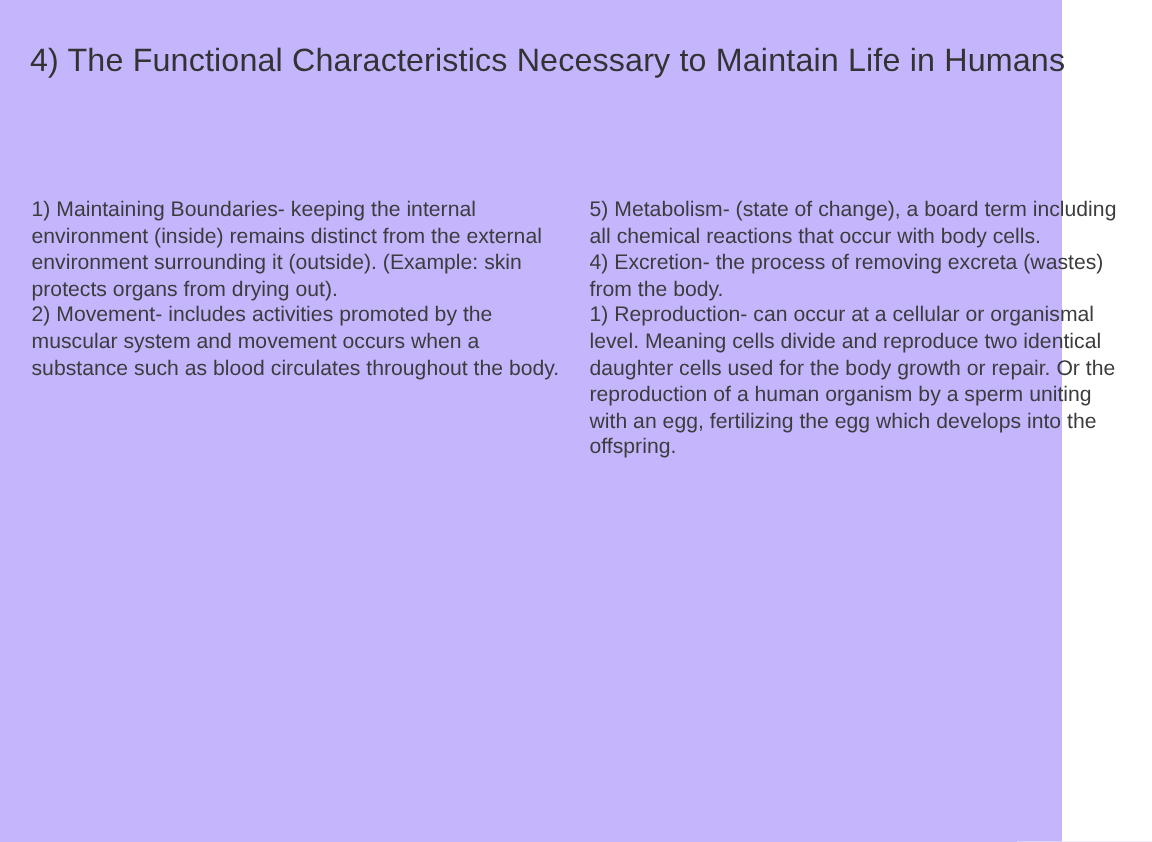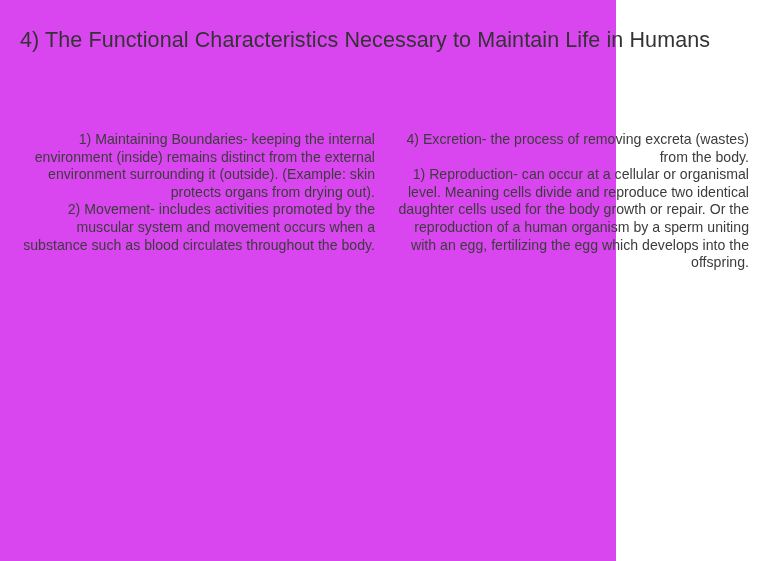--- a/index.html
+++ b/index.html
@@ -9,23 +9,23 @@
   }
   body {
     width: 768px;
     height: 561px;
     overflow: hidden;
     font-family: "Liberation Sans", sans-serif;
     -webkit-font-smoothing: antialiased;
   }
   .slide {
     position: relative;
-    width: 616px;
+    width: 708px;
     height: 561px;
-    background: #d946ef;
+    background: #c4b5fd;
     box-sizing: border-box;
   }
   .slide-title {
     position: absolute;
     left: 20px;
     top: 26px;
     width: 730px;
     font-size: 21.5px;
     line-height: 28px;
     color: #333333;
@@ -52,36 +52,36 @@
     left: 21px;
     width: 354px;
   }
   .col-right {
     left: 393px;
     width: 356px;
   }
   .item {
     margin: 0;
     padding: 0;
-    text-align: right;
   }
 </style>
 </head>
 <body>
 
 <div class="slide">
 
   <div class="slide-title">4) The Functional Characteristics Necessary to Maintain Life in Humans</div>
 
   <div class="body-area">
 
     <div class="col col-left">
       <p class="item">1) Maintaining Boundaries- keeping the internal environment (inside) remains distinct from the external environment surrounding it (outside). (Example: skin protects organs from drying out).</p>
       <p class="item">2) Movement- includes activities promoted by the muscular system and movement occurs when a substance such as blood circulates throughout the body.</p>
     </div>
 
     <div class="col col-right">
+      <p class="item">5) Metabolism- (state of change), a board term including all chemical reactions that occur with body cells.</p>
       <p class="item">4) Excretion- the process of removing excreta (wastes) from the body.</p>
       <p class="item">1) Reproduction- can occur at a cellular or organismal level. Meaning cells divide and reproduce two identical daughter cells used for the body growth or repair. Or the reproduction of a human organism by a sperm uniting with an egg, fertilizing the egg which develops into the offspring.</p>
     </div>
 
   </div>
 </div>
 
 </body></html>

